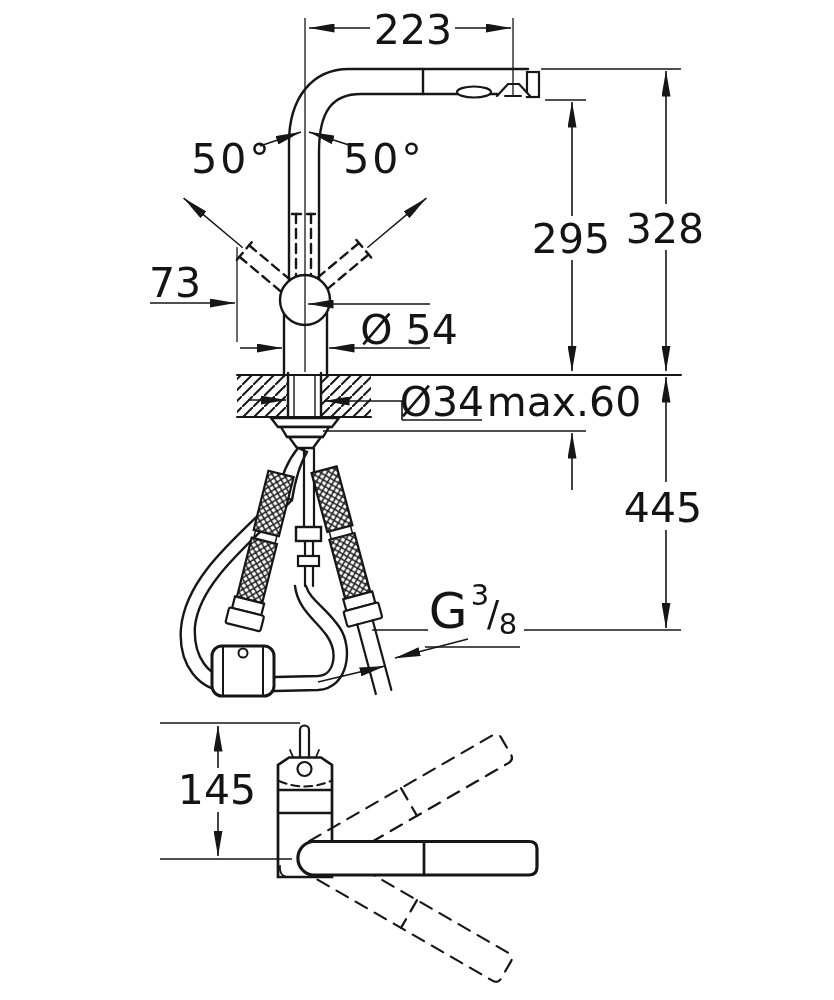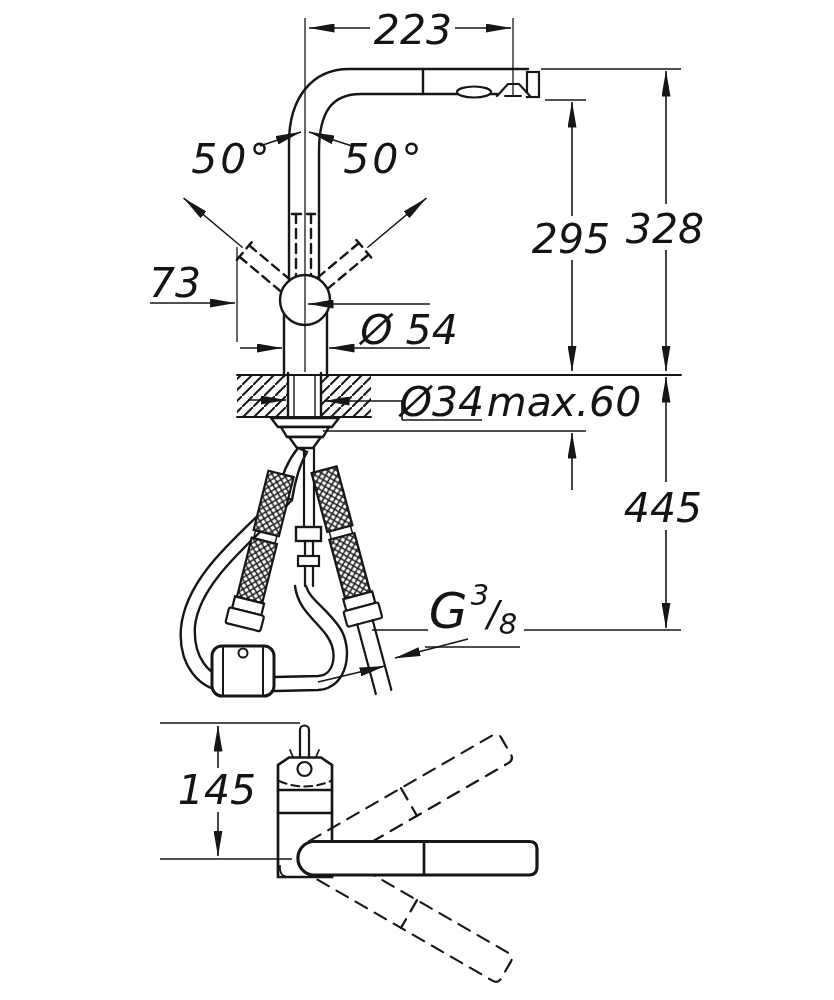--- a/index.html
+++ b/index.html
@@ -1,19 +1,18 @@
 <!DOCTYPE html>
 <html><head>
 <meta charset="utf-8">
 <style>
   html,body{margin:0;padding:0;background:#e8e8e8;}
   .stage{
     width:834px;height:1000px;background:#ffffff;position:relative;margin:0 auto;
     font-family:"DejaVu Sans","Liberation Sans",sans-serif;
-    font-style:italic;
   }
   svg{position:absolute;left:0;top:0;}
   text{
     font-family:"DejaVu Sans","Liberation Sans",sans-serif;
     fill:#141414;
   }
   .dim{font-size:41px;}
   .deg{letter-spacing:3px;}
   .big{font-size:50px;}
   .frac{font-size:29px;}

